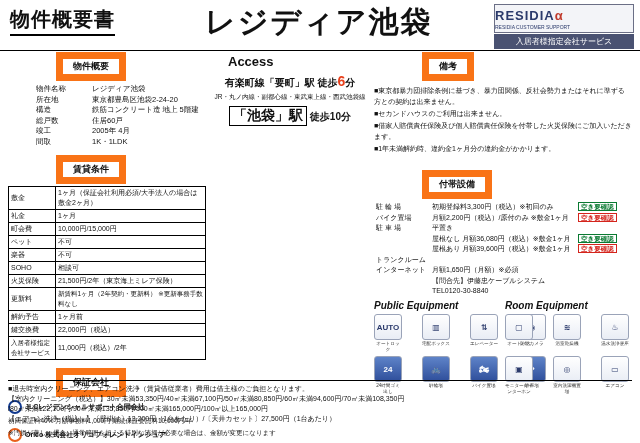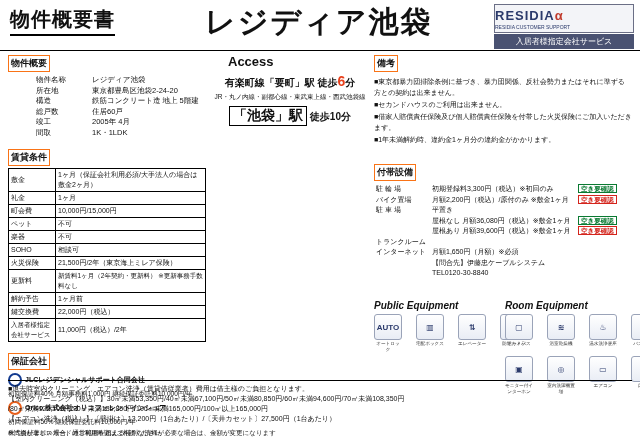--- a/index.html
+++ b/index.html
@@ -33,22 +33,22 @@
   .logo-main{font-size:13px;font-weight:bold;color:#2b3a6b;letter-spacing:1px;}
   .logo-sub{font-size:5px;color:#2b3a6b;letter-spacing:0px;}
   .logo-alpha{color:#c0392b;font-size:13px;font-weight:bold;}
   .logo-bottom{
     background:#4a5272;color:#fff;text-align:center;
     font-size:8px;padding:2px 0;margin-top:1px;
   }
 
   
   .sec-title{
-    display:inline-block;border:1px solid #f97316;background:#fff;
-    font-size:9px;font-weight:bold;padding:1px 2px;
+    display:inline-block;border:7px solid #f97316;background:#fff;
+    font-size:9px;font-weight:bold;padding:1px 10px;margin-left:48px;
   }
 
   
   .col-left{position:absolute;left:8px;top:52px;width:198px;}
   .col-mid{position:absolute;left:210px;top:52px;width:160px;}
   .col-right{position:absolute;left:374px;top:52px;width:258px;}
 
   
   .kv{font-size:7.5px;line-height:10.5px;margin-top:3px;}
   .kv div{white-space:nowrap;}
@@ -89,21 +89,21 @@
 
   
   .fut{font-size:7px;line-height:10.5px;margin-top:3px;}
   .fut table{border-collapse:collapse;width:100%;font-size:7px;}
   .fut table td{padding:0 2px;vertical-align:top;line-height:10.5px;}
   .fut .lab{width:52px;}
   .tag-green{color:#0a7a32;font-weight:bold;}
   .tag-red{color:#d4241c;font-weight:bold;}
   .tag-box{border:1px solid currentColor;padding:0 2px;font-size:6.5px;}
   .eq-head{font-size:10px;font-weight:bold;font-style:italic;}
-  .eq-row{display:flex;gap:14px;margin-top:3px;}
+  .eq-row{display:flex;gap:20px;margin-top:3px;}
   .eq{width:28px;text-align:center;}
   .eq .box{
     width:26px;height:24px;border:1px solid #9aa3b8;border-radius:3px;
     background:linear-gradient(#ffffff,#e9edf5);
     display:flex;align-items:center;justify-content:center;
     font-size:8px;color:#2b3a6b;font-weight:bold;overflow:hidden;
   }
   .eq .cap{font-size:4.6px;margin-top:1px;color:#333;line-height:6px;}
   .eq.blue .box{background:linear-gradient(#5e83c8,#2f4f9b);color:#fff;}
 
@@ -308,20 +308,38 @@
         </div>
       <div class="eq">
           <div class="box">⇅</div>
           <div class="cap">エレベーター</div>
         </div>
       <div class="eq">
           <div class="box">◉</div>
           <div class="cap">防犯カメラ</div>
         </div>
     </div>
+    <div class="eq-row">
+      <div class="eq blue">
+          <div class="box">24</div>
+          <div class="cap">24時間ゴミ出し</div>
+        </div>
+      <div class="eq blue">
+          <div class="box">🚲</div>
+          <div class="cap">駐輪場</div>
+        </div>
+      <div class="eq blue">
+          <div class="box">🏍</div>
+          <div class="cap">バイク置場</div>
+        </div>
+      <div class="eq blue">
+          <div class="box">P</div>
+          <div class="cap">駐車場</div>
+        </div>
+    </div>
   </div>
 
   <div class="room">
     <div class="eq-head">Room Equipment</div>
     <div class="eq-row">
       <div class="eq">
           <div class="box">▢</div>
           <div class="cap">オートバス</div>
         </div>
       <div class="eq">

